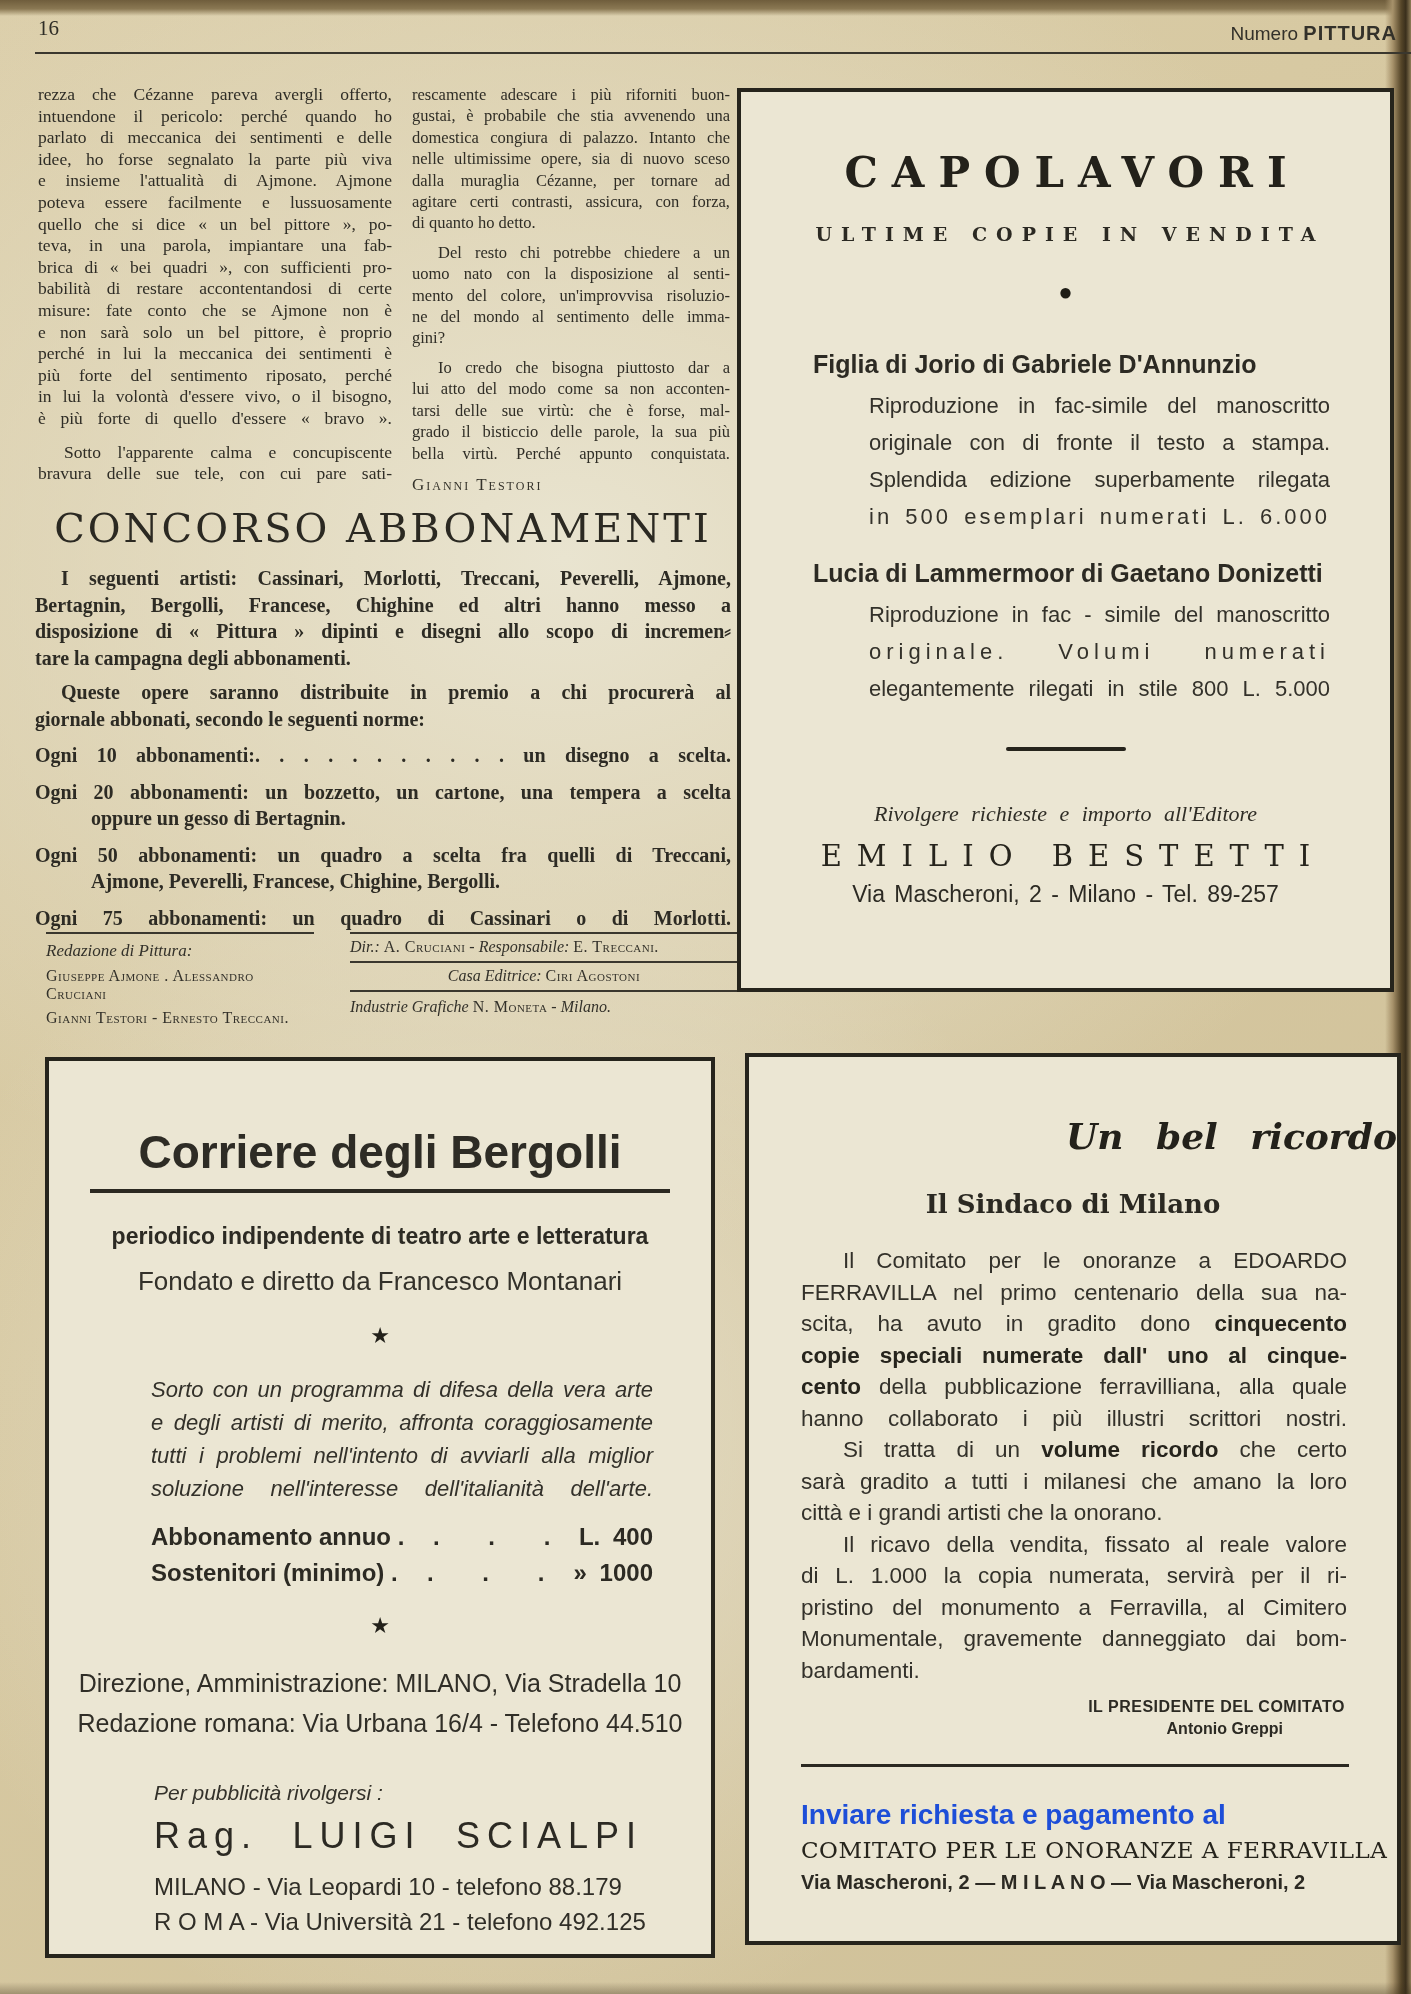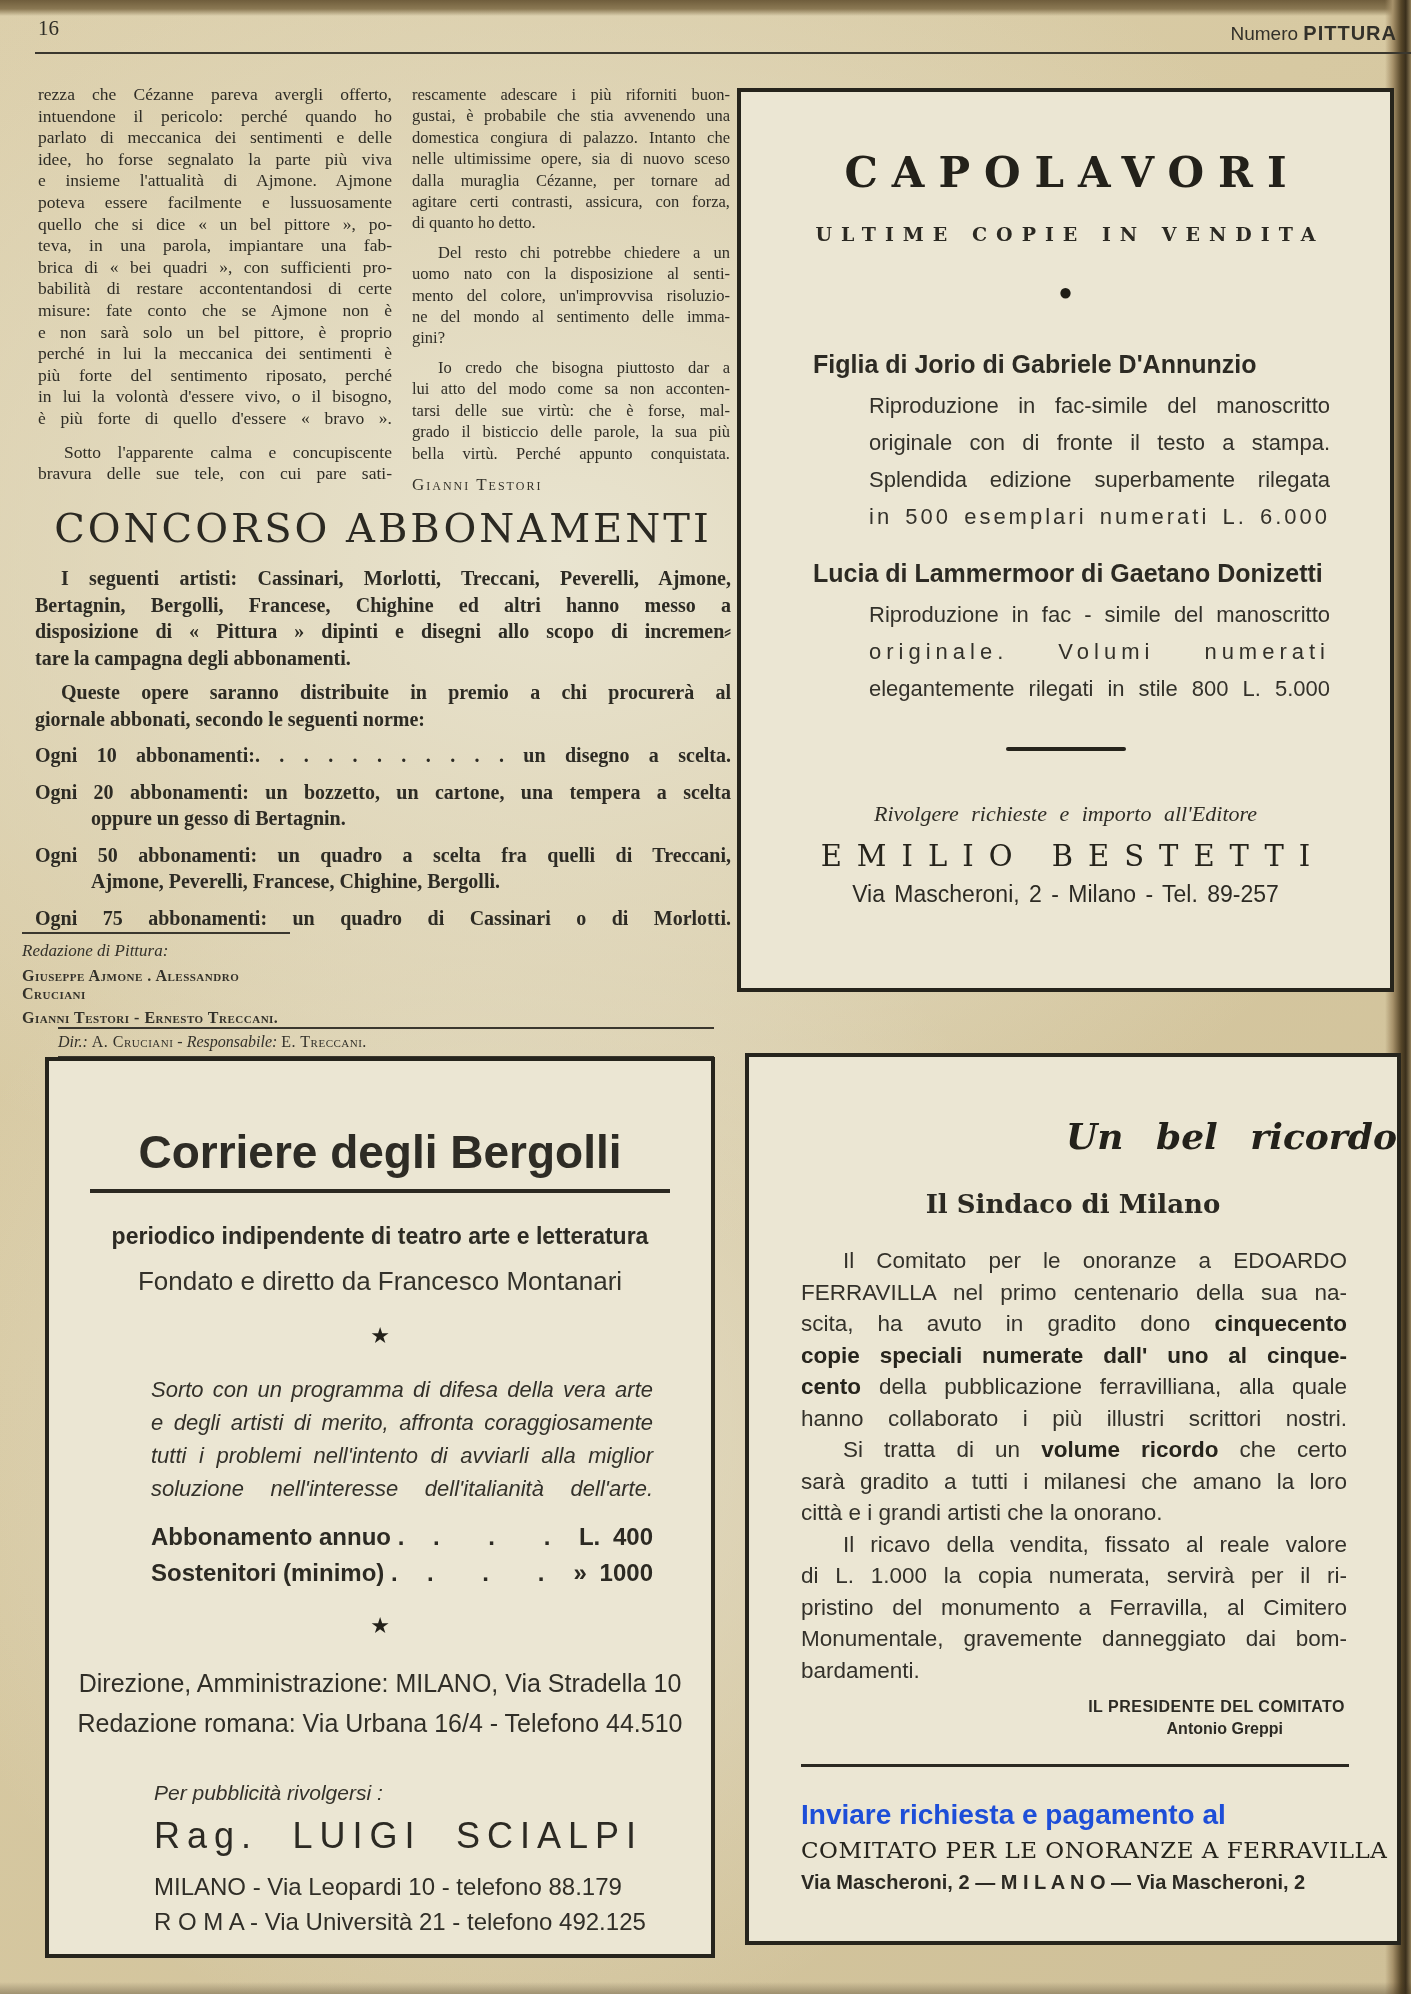--- a/index.html
+++ b/index.html
@@ -40,24 +40,24 @@
   .art-sig { margin-top:10px; text-align:left; padding-right:40px; font-variant-caps:small-caps; letter-spacing:2px; font-size:17px; color:#35332b; }
 
   
   .concorso { position:absolute; left:35px; top:505px; width:696px; }
   .conc-title { text-align:center; font-family:"DejaVu Serif",serif; font-size:40px; letter-spacing:3px; color:#2b2922; margin-bottom:14px; }
   .conc-b { font-weight:700; font-size:20px; line-height:26.5px; color:#2d2b24; }
   .conc-p2 { margin-top:8px; }
   .conc-item { margin-top:10px; }
 
   
-  .colophon { position:absolute; left:22px; top:932px; width:692px; display:flex; font-size:16px; color:#33312a;flex-direction:column; }
+  .colophon { position:absolute; left:46px; top:932px; width:692px; display:flex; font-size:16px; color:#33312a; }
   .cl-left { width:268px; border-top:2px solid #3a372e; padding-top:7px; }
   .cl-left .it { font-style:italic; font-size:17px; }
-  .cl-left .nm { font-variant-caps:small-caps; letter-spacing:0.5px; margin-top:6px;font-weight:bold; }
+  .cl-left .nm { font-variant-caps:small-caps; letter-spacing:0.5px; margin-top:6px; }
   .cl-right { flex:1; margin-left:36px; }
   .cl-row1 { border-top:2px solid #3a372e; border-bottom:2px solid #3a372e; padding:4px 0 5px 0; }
   .cl-row2 { text-align:center; padding:4px 0 5px 0; border-bottom:2px solid #3a372e; }
   .cl-row3 { padding-top:6px; }
   .itl { font-style:italic; }
   .scp { font-variant-caps:small-caps; letter-spacing:0.5px; }
 
   
   .adbox { position:absolute; border:4px solid #26241c; background:#ebe6d3; box-sizing:border-box; }
   #capobox { left:737px; top:88px; width:657px; height:904px; }

